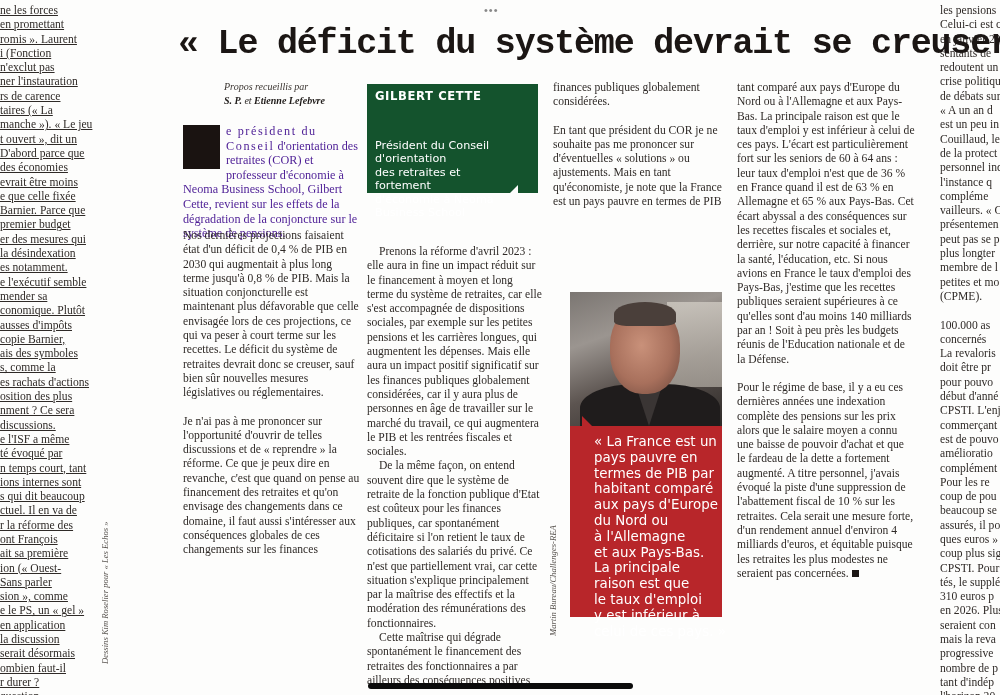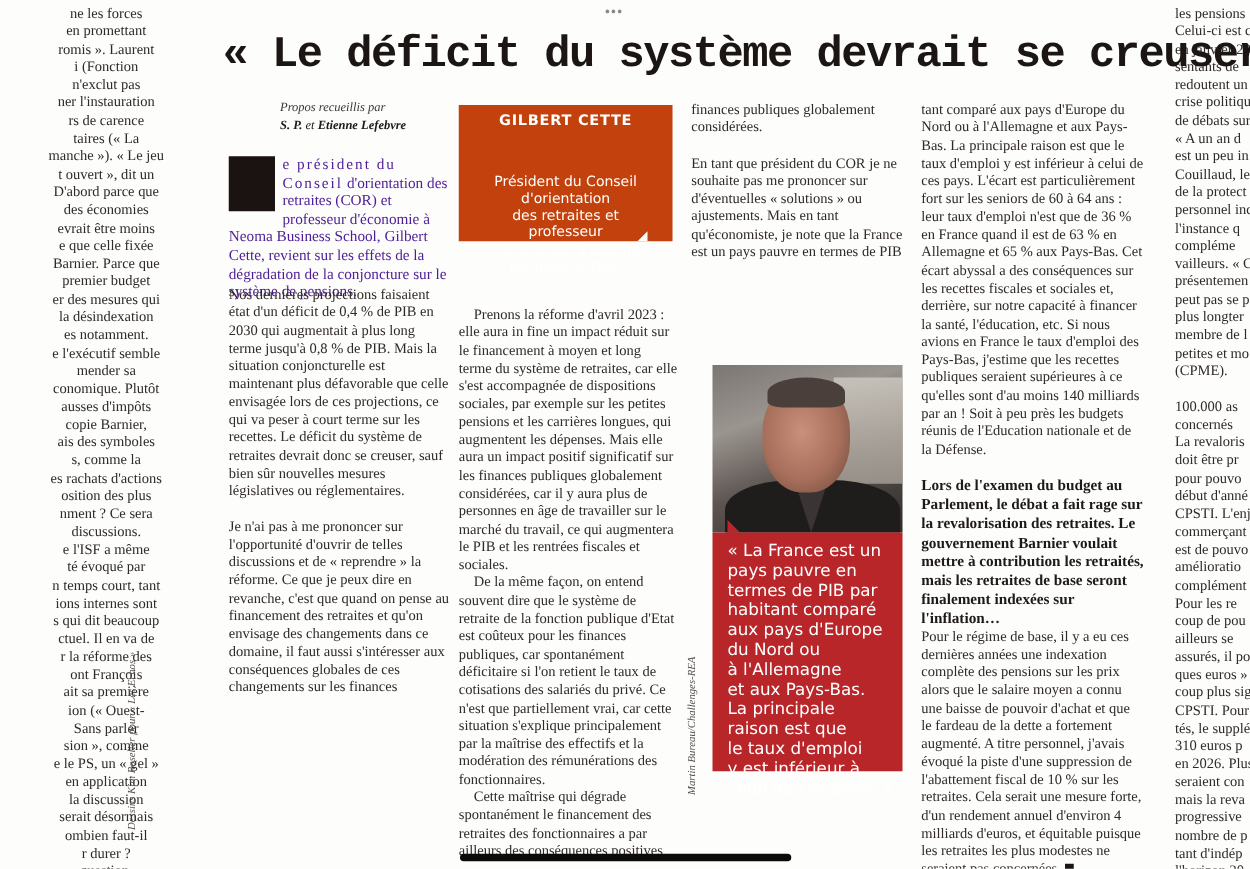--- a/index.html
+++ b/index.html
@@ -6,55 +6,55 @@
   html, body { width: 1000px; height: 695px; overflow: hidden; background: #fdfdfc; }
   body { position: relative; font-family: "Liberation Serif", "DejaVu Serif", serif; color: #2a2522; }
 
   .col { position: absolute; font-size: 11.6px; line-height: 14.3px; color: #2f2a27; }
   .col p { margin: 0; }
   .col p.indent { text-indent: 12px; }
   .q { font-weight: bold; color: #1e1a18; font-size: 12.2px; line-height: 15.2px; }
   .gap { height: 14px; }
 
   .left-cut { left: 0; top: 4px; width: 170px; overflow: hidden; white-space: nowrap; }
-  .left-cut .line { display: block; text-align: center; }
+  .left-cut .line { display: block; text-align: left; text-decoration: underline; }
   .right-cut { left: 940px; top: 4px; width: 60px; overflow: hidden; white-space: nowrap; }
   .right-cut .line { display: block; }
 
   .dots { position: absolute; left: 484px; top: 4px; font-family: "Liberation Sans", sans-serif; font-size: 11px; color: #888; letter-spacing: 1px; }
   .headline { position: absolute; left: 178px; top: 22px; width: 650px; text-align: center;
     font-family: Liberation Mono, monospace; font-size: 35px; line-height: 44px; color: #1b1614; letter-spacing: -1.2px; white-space: nowrap; }
 
   .credits { position: absolute; left: 183px; top: 80px; font-size: 10px; line-height: 14px; margin-left: 41px; }
   .credits .by { font-style: italic; color: #3b3531; }
   .credits .names { font-style: italic; font-weight: bold; color: #1e1a18; }
   .credits .names .et { font-weight: normal; }
 
   .intro { position: absolute; left: 183px; top: 124px; width: 178px; font-size: 12.2px; line-height: 14.6px; color: #4c1d95; }
   .dropcap { float: left; width: 37px; height: 44px; background: #1a1311; margin: 1px 6px 0 0; }
   .intro .first { letter-spacing: 1.6px; }
 
-  .redbox { position: absolute; left: 367px; top: 84px; width: 171px; height: 109px; background: #c2410c;
-    padding: 5px 8px; font-family: "DejaVu Sans", sans-serif; color: #fff; text-align: center; }
+  .redbox { position: absolute; left: 367px; top: 84px; width: 171px; height: 109px; background: #14532d;
+    padding: 5px 8px; font-family: "DejaVu Sans", sans-serif; color: #fff; }
   .redbox .name { font-weight: bold; font-size: 11.6px; line-height: 14px; letter-spacing: 0.6px; }
   .redbox .role { font-size: 11.2px; line-height: 13.4px; margin-top: 36px; }
   .redbox .tail { position: absolute; right: 20px; bottom: 0; width: 0; height: 0;
     border-left: 8px solid transparent; border-bottom: 8px solid #fdfdfc; }
 
   .photo { position: absolute; left: 570px; top: 292px; width: 152px; height: 134px;
     background: linear-gradient(160deg, #7b7672 0%, #9b9590 30%, #5c5450 60%, #2f2b29 100%); overflow: hidden; }
   .photo .bg-right { position: absolute; right: 0; top: 10px; width: 55px; height: 85px; background: linear-gradient(180deg,#cfcac2,#a8a29a); opacity: .8; }
   .photo .face { position: absolute; left: 40px; top: 14px; width: 70px; height: 88px; border-radius: 44% 44% 46% 46%;
     background: radial-gradient(ellipse at 45% 45%, #c9917a 0%, #a8705c 55%, #6a463b 100%); }
   .photo .hair { position: absolute; left: 44px; top: 10px; width: 62px; height: 24px; border-radius: 50% 50% 20% 20%; background: #4a3f3a; }
   .photo .jacket { position: absolute; left: 10px; top: 92px; width: 140px; height: 60px; border-radius: 40% 40% 0 0; background: #1f1c1c; }
   .photo .shirt { position: absolute; left: 66px; top: 94px; width: 26px; height: 40px; background: #3a3534; clip-path: polygon(0 0, 100% 0, 50% 100%); }
 
   .quotebox { position: absolute; left: 570px; top: 426px; width: 152px; height: 191px; background: #b8262a;
-    padding: 8px 6px 6px 12px; font-family: "DejaVu Sans", sans-serif; color: #fff; font-size: 13.4px; line-height: 15.8px; }
+    padding: 8px 6px 6px 24px; font-family: "DejaVu Sans", sans-serif; color: #fff; font-size: 13.4px; line-height: 15.8px; }
   .quotebox .notch { position: absolute; left: 12px; top: -10px; width: 0; height: 0;
     border-left: 0 solid transparent; border-right: 10px solid transparent; border-bottom: 10px solid #b8262a; }
   .quotebox .ql { display: block; white-space: nowrap; }
 
   .photo-credit { position: absolute; left: 548px; top: 636px; transform: rotate(-90deg); transform-origin: left top;
     font-style: italic; font-size: 8.6px; color: #55504c; white-space: nowrap; }
   .drawing-credit { position: absolute; left: 100px; top: 664px; transform: rotate(-90deg); transform-origin: left top;
     font-style: italic; font-size: 8.6px; color: #55504c; white-space: nowrap; }
 
   .home-indicator { position: absolute; left: 368px; top: 683px; width: 265px; height: 6px; border-radius: 3px; background: #0b0b0b; }
@@ -150,21 +150,21 @@
     <span class="line">doit être pr</span>
     <span class="line">pour pouvo</span>
     <span class="line">début d'anné</span>
     <span class="line">CPSTI. L'enje</span>
     <span class="line">commerçant</span>
     <span class="line">est de pouvo</span>
     <span class="line">amélioratio</span>
     <span class="line">complément</span>
     <span class="line">  Pour les re</span>
     <span class="line">coup de pou</span>
-    <span class="line">ailleurs se</span>
+    <span class="line">beaucoup se</span>
     <span class="line">assurés, il po</span>
     <span class="line">ques euros »</span>
     <span class="line">coup plus sig</span>
     <span class="line">CPSTI. Pour</span>
     <span class="line">tés, le supplé</span>
     <span class="line">310 euros p</span>
     <span class="line">en 2026. Plus</span>
     <span class="line">seraient con</span>
     <span class="line">mais la reva</span>
     <span class="line">progressive</span>
@@ -190,21 +190,21 @@
   <span class="first">e président du Conseil</span>
   <span>d'orientation des retraites (COR) et professeur d'économie à Neoma Business School, Gilbert Cette, revient sur les effets de la dégradation de la conjoncture sur le système de pensions.</span>
 </div>
 
 <div class="redbox">
   <div class="name">GILBERT CETTE</div>
   <div class="role">
     <div>Président du Conseil</div>
     <div>d'orientation</div>
     <div>des retraites et</div>
-    <div>professeur</div>
+    <div>fortement</div>
     <div>d'économie à Neoma</div>
     <div>Business School</div>
   </div>
   <div class="tail"></div>
 </div>
 
 <div class="col c2">
   <p>Nos dernières projections faisaient état d'un déficit de 0,4 % de PIB en 2030 qui augmentait à plus long terme jusqu'à 0,8 % de PIB. Mais la situation conjoncturelle est maintenant plus défavorable que celle envisagée lors de ces projections, ce qui va peser à court terme sur les recettes. Le déficit du système de retraites devrait donc se creuser, sauf bien sûr nouvelles mesures législatives ou réglementaires.</p>
   <div class="gap"></div>
   <p style="height:143px;overflow:hidden;">Je n'ai pas à me prononcer sur l'opportunité d'ouvrir de telles discussions et de « reprendre » la réforme. Ce que je peux dire en revanche, c'est que quand on pense au financement des retraites et qu'on envisage des changements dans ce domaine, il faut aussi s'intéresser aux conséquences globales de ces changements sur les finances publiques.</p>
@@ -246,17 +246,16 @@
   <span class="ql">y est inférieur à</span>
   <span class="ql">celui de ces pays. »</span>
 </div>
 
 <div class="photo-credit">Martin Bureau/Challenges-REA</div>
 <div class="drawing-credit">Dessins Kim Roselier pour « Les Echos »</div>
 
 <div class="col c5">
   <p>tant comparé aux pays d'Europe du Nord ou à l'Allemagne et aux Pays-Bas. La principale raison est que le taux d'emploi y est inférieur à celui de ces pays. L'écart est particulièrement fort sur les seniors de 60 à 64 ans : leur taux d'emploi n'est que de 36 % en France quand il est de 63 % en Allemagne et 65 % aux Pays-Bas. Cet écart abyssal a des conséquences sur les recettes fiscales et sociales et, derrière, sur notre capacité à financer la santé, l'éducation, etc. Si nous avions en France le taux d'emploi des Pays-Bas, j'estime que les recettes publiques seraient supérieures à ce qu'elles sont d'au moins 140 milliards par an ! Soit à peu près les budgets réunis de l'Education nationale et de la Défense.</p>
   <div class="gap"></div>
-  <p class="q">Lors de l'examen du budget au Parlement, le débat a fait rage sur la revalorisation des retraites. Le gouvernement Barnier voulait mettre à contribution les retraités, mais les retraites de base seront finalement indexées sur l'inflation…</p>
   <p><span>Pour le régime de base, il y a eu ces dernières années une indexation complète des pensions sur les prix alors que le salaire moyen a connu une baisse de pouvoir d'achat et que le fardeau de la dette a fortement augmenté. A titre personnel, j'avais évoqué la piste d'une suppression de l'abattement fiscal de 10 % sur les retraites. Cela serait une mesure forte, d'un rendement annuel d'environ 4 milliards d'euros, et équitable puisque les retraites les plus modestes ne seraient pas concernées.</span><span class="endmark"></span></p>
 </div>
 
 <div class="home-indicator"></div>
 
 </body></html>

